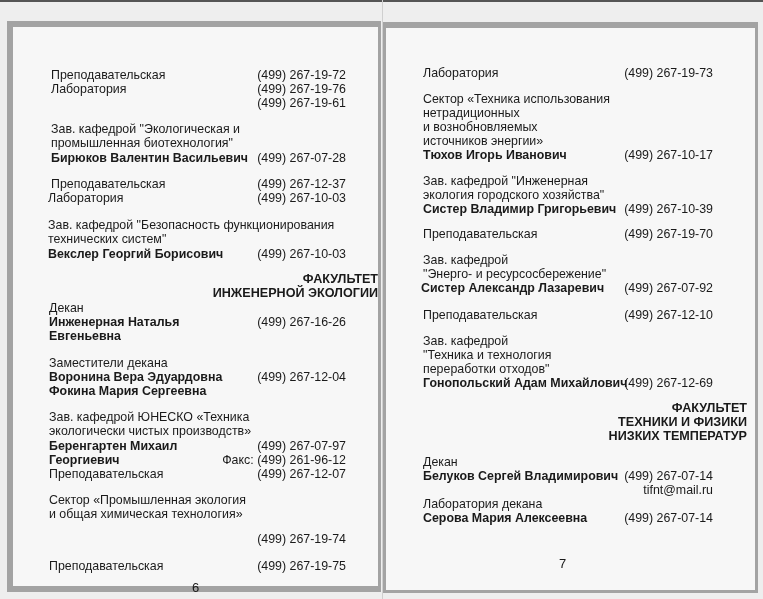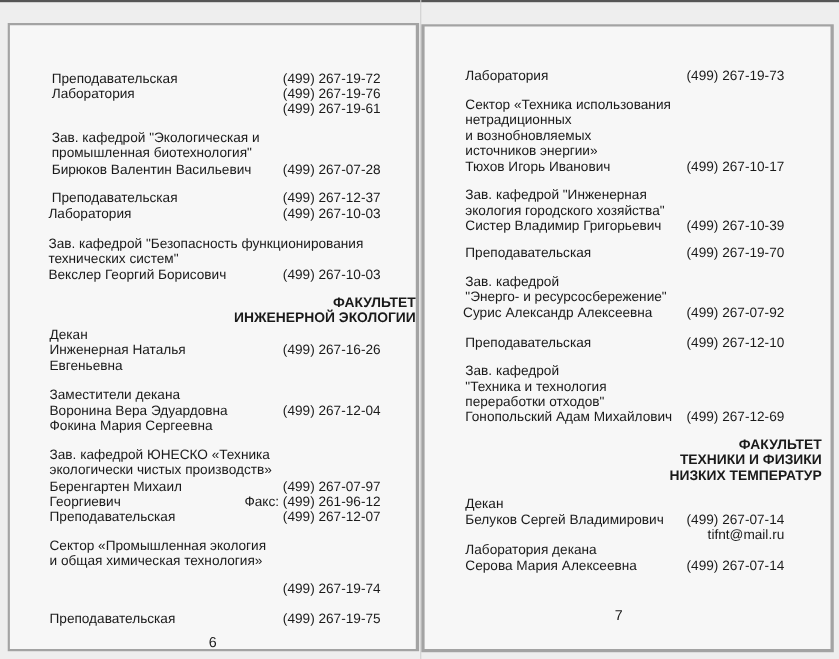--- a/index.html
+++ b/index.html
@@ -6,28 +6,28 @@
   body {
     width: 763px; height: 599px; position: relative; overflow: hidden;
     background: #eeeeee;
     font-family: "Liberation Sans", sans-serif;
     color: #1a1a1a;
   }
   .topstrip { position: absolute; left: 0; top: 0; width: 763px; height: 2px; background: #555; }
   .spine { position: absolute; left: 382px; top: 0; width: 1px; height: 599px; background: #cfcfcf; }
   .page {
     position: absolute; box-sizing: border-box;
-    border: 2px solid #a3a3a3;
+    border: 6px solid #a3a3a3;
     background: #f7f7f7;
   }
   .page-left { left: 7px; top: 21px; width: 374px; height: 571px; border-right-width: 3px; }
   .page-right { left: 383px; top: 22px; width: 375px; height: 571px; border-left-width: 3px; border-right-width: 3px; border-bottom-width: 3px; }
   .content { position: absolute; left: 0; top: 0; width: 100%; height: 100%; }
   .row { position: absolute; font-size: 12.4px; line-height: 14px; white-space: nowrap; }
-  .b { font-weight: normal; text-align: center; }
+  .b { font-weight: bold; text-align: center; }
   .ph { position: absolute; font-size: 12.4px; line-height: 14px; white-space: nowrap; text-align: left; }
   .heading { position: absolute; width: 100%; text-align: right; font-weight: bold; font-size: 12.6px; line-height: 14.5px; }
   .pagenum { position: absolute; width: 100%; text-align: center; font-size: 13px; }
 </style>
 </head>
 <body>
 
 <div class="topstrip"></div>
 <div class="spine"></div>
 
@@ -101,21 +101,21 @@
     <div class="row" style="left:37px;top:146px">Зав. кафедрой "Инженерная</div>
     <div class="row" style="left:37px;top:160px">экология городского хозяйства"</div>
     <div class="row b" style="left:37px;top:174px">Систер Владимир Григорьевич</div>
     <div class="ph" style="right:42px;top:174px">(499) 267-10-39</div>
 
     <div class="row" style="left:37px;top:199px">Преподавательская</div>
     <div class="ph" style="right:42px;top:199px">(499) 267-19-70</div>
 
     <div class="row" style="left:37px;top:225px">Зав. кафедрой</div>
     <div class="row" style="left:37px;top:239px">"Энерго- и ресурсосбережение"</div>
-    <div class="row b" style="left:35px;top:253px">Сурис Александр Алексеевна</div>
+    <div class="row b" style="left:35px;top:253px">Систер Александр Лазаревич</div>
     <div class="ph" style="right:42px;top:253px">(499) 267-07-92</div>
 
     <div class="row" style="left:37px;top:280px">Преподавательская</div>
     <div class="ph" style="right:42px;top:280px">(499) 267-12-10</div>
 
     <div class="row" style="left:37px;top:306px">Зав. кафедрой</div>
     <div class="row" style="left:37px;top:320px">"Техника и технология</div>
     <div class="row" style="left:37px;top:334px">переработки отходов"</div>
     <div class="row b" style="left:37px;top:348px">Гонопольский Адам Михайлович</div>
     <div class="ph" style="right:42px;top:348px">(499) 267-12-69</div>

